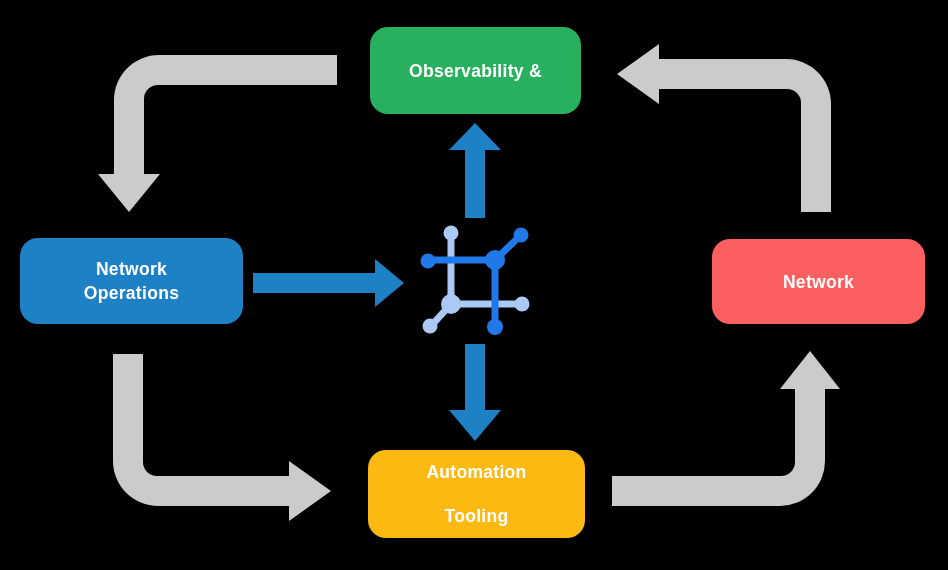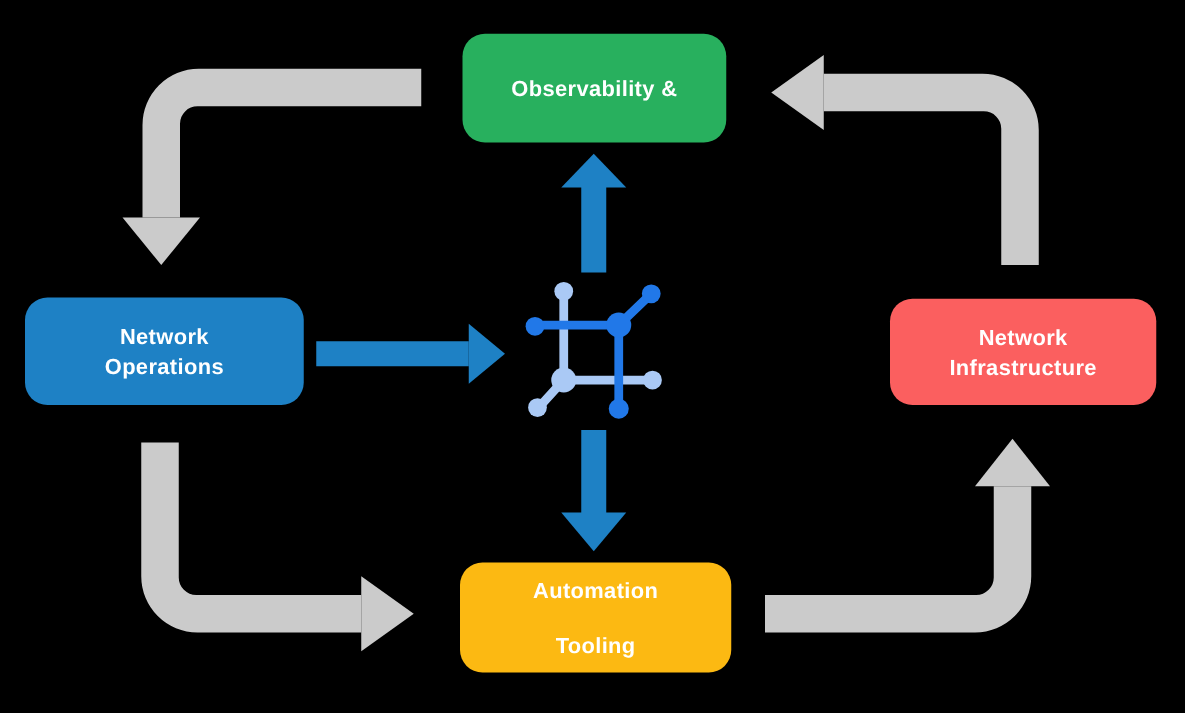--- a/index.html
+++ b/index.html
@@ -118,21 +118,20 @@
     <div>Observability &amp;</div>
   </div>
 
   <div class="node node-operations" style="background-color: rgb(30, 129, 197);">
     <div>Network</div>
     <div>Operations</div>
   </div>
 
   <div class="node node-infrastructure" style="background-color: rgb(251, 95, 95);">
     <div>Network</div>
-    <div>Infrastructure</div>
   </div>
 
   <div class="node node-automation" style="background-color: rgb(252, 185, 18); gap: 20px;">
     <div>Automation</div>
     <div>Tooling</div>
   </div>
 
 </div>
 
 </body></html>

